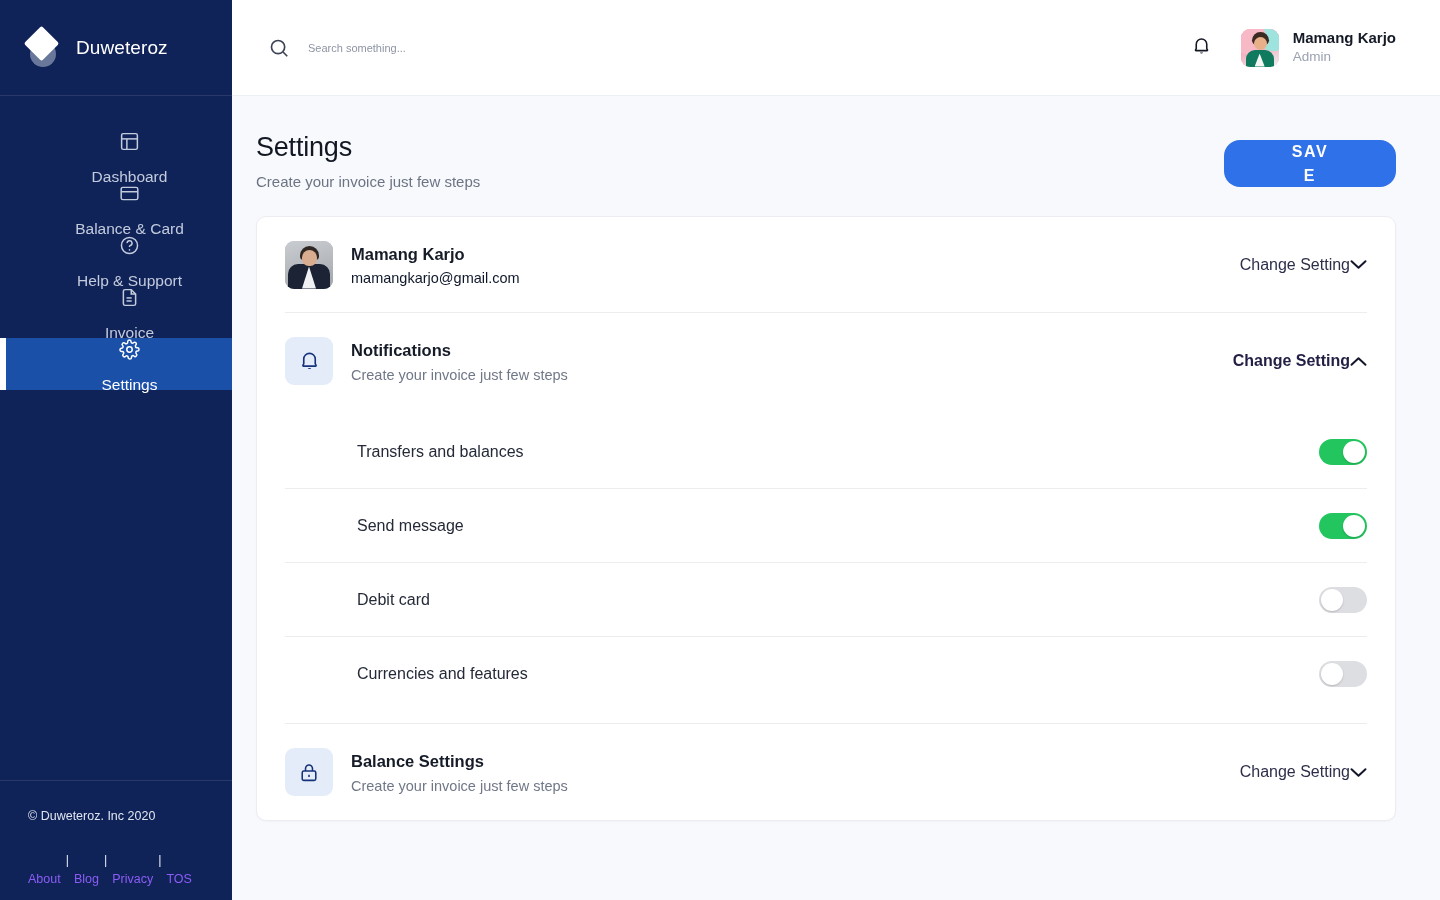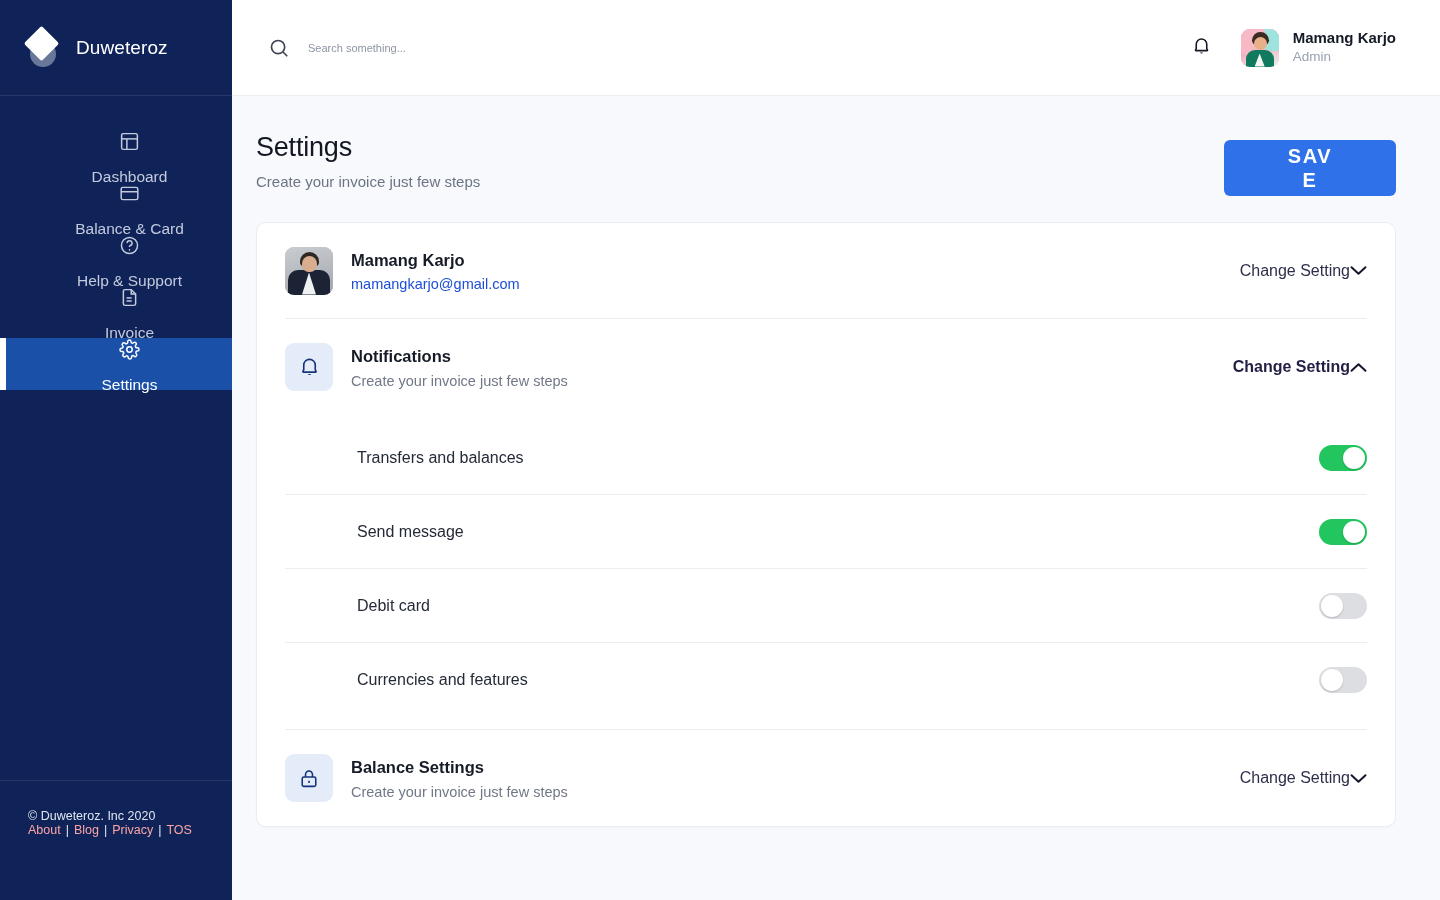--- a/index.html
+++ b/index.html
@@ -115,33 +115,34 @@
   }
 
   .sidebar-footer {
     border-top: 1px solid rgba(255,255,255,0.10);
     padding: 28px 0 0 28px;
     height: 120px;
   }
   .copyright {
     color: #dfe5f0;
     font-size: 12.5px;
-    margin-bottom: 0;
+    margin-bottom: 10px;
   }
   .footer-links {
     color: #dfe5f0;
     font-size: 12.5px;
     display: flex;
     align-items: center;
     gap: 0px;
   }
   .footer-links a {
-    color: #fca5a5;
+    color: #8b5cf6;
     text-decoration: none;
     cursor: pointer;
+    margin-top: 39px;
   }
   .footer-sep { padding: 0 5px; color: #dfe5f0; }
 
   
   .main {
     flex: 1 1 auto;
     width: 1208px;
     display: flex;
     flex-direction: column;
     background: #f7f9fc;
@@ -266,27 +267,27 @@
     margin-bottom: 10px;
     letter-spacing: -0.2px;
   }
   .page-sub {
     font-size: 15px;
     color: #6c7484;
   }
 
   .save-btn {
     width: 172px;
-    height: 56px;
+    height: 47px;
     background: #2f71e8;
     color: #ffffff;
     border: none;
-    border-radius: 6px;
+    border-radius: 16px;
     font-family: "Liberation Sans", sans-serif;
-    font-size: 20px;
+    font-size: 16px;
     font-weight: 700;
     letter-spacing: 1.6px;
     cursor: pointer;
     
     padding: 0 62px;
     line-height: 24px;
     white-space: normal;
     overflow: visible;
     word-break: break-all;
     text-align: center;
@@ -363,21 +364,21 @@
     font-size: 16.5px;
     font-weight: 700;
     color: #161b28;
     line-height: 1.35;
   }
   .sec-sub {
     font-size: 14.5px;
     color: #707787;
     margin-top: 5px;
   }
-  .sec-sub.email { color: #1d4ed8; font-size: 14.5px; }
+  .sec-sub.email { color: #0f172a; font-size: 14.5px; }
 
   .change-setting {
     display: flex;
     align-items: center;
     cursor: pointer;
     color: #2d2f4a;
     font-size: 16px;
     white-space: nowrap;
   }
   .change-setting.is-open { font-weight: 700; color: #221f45; }

